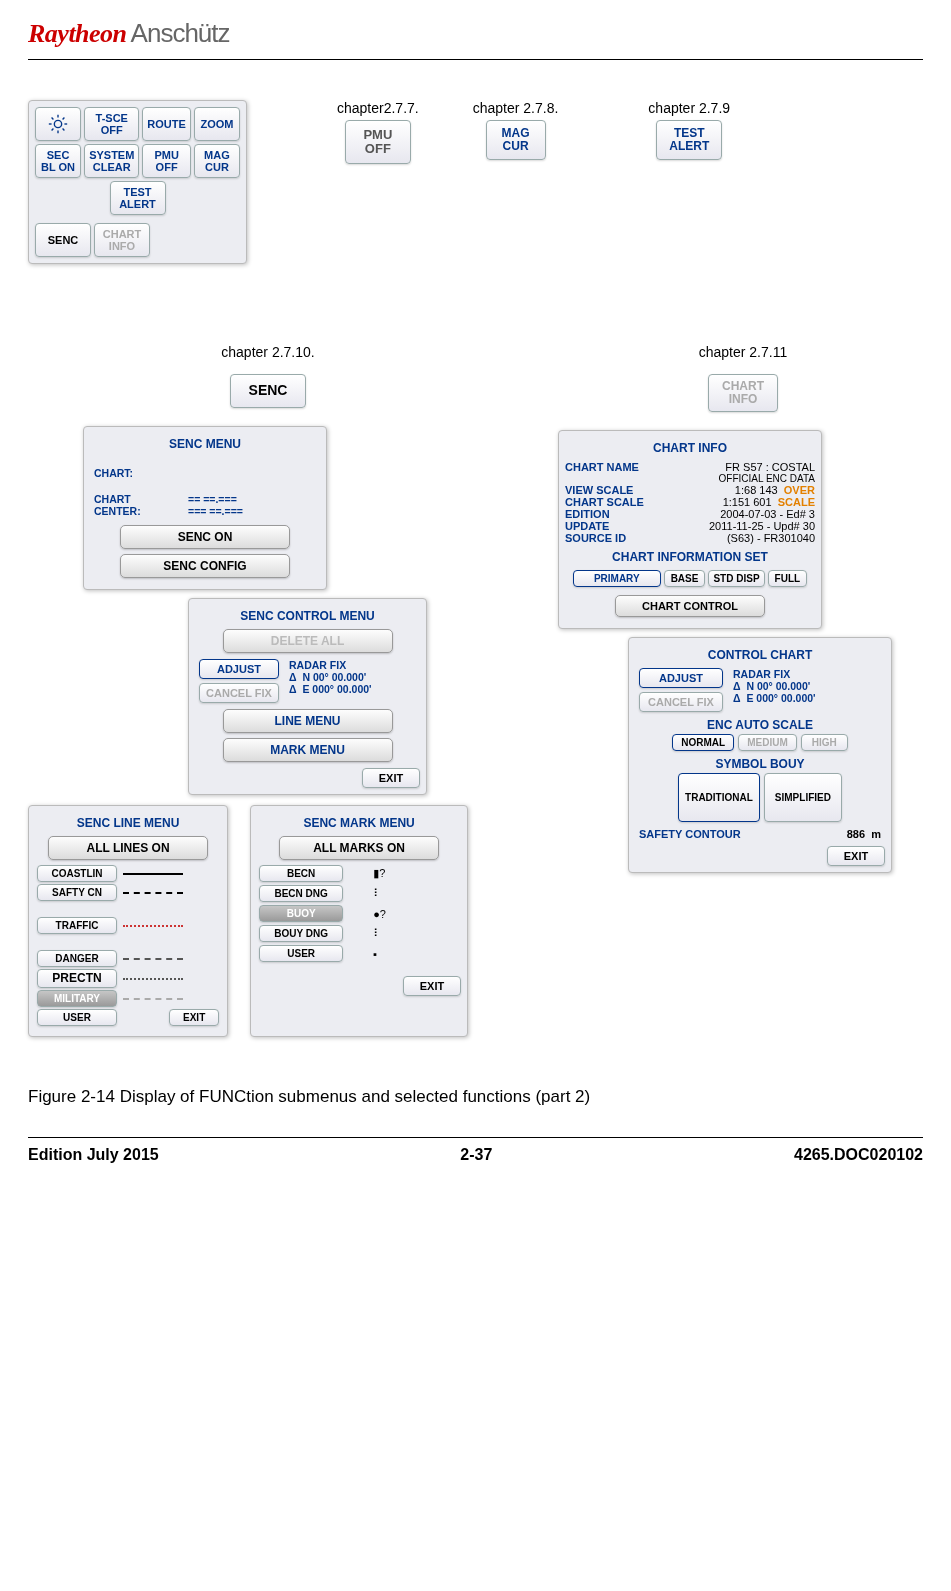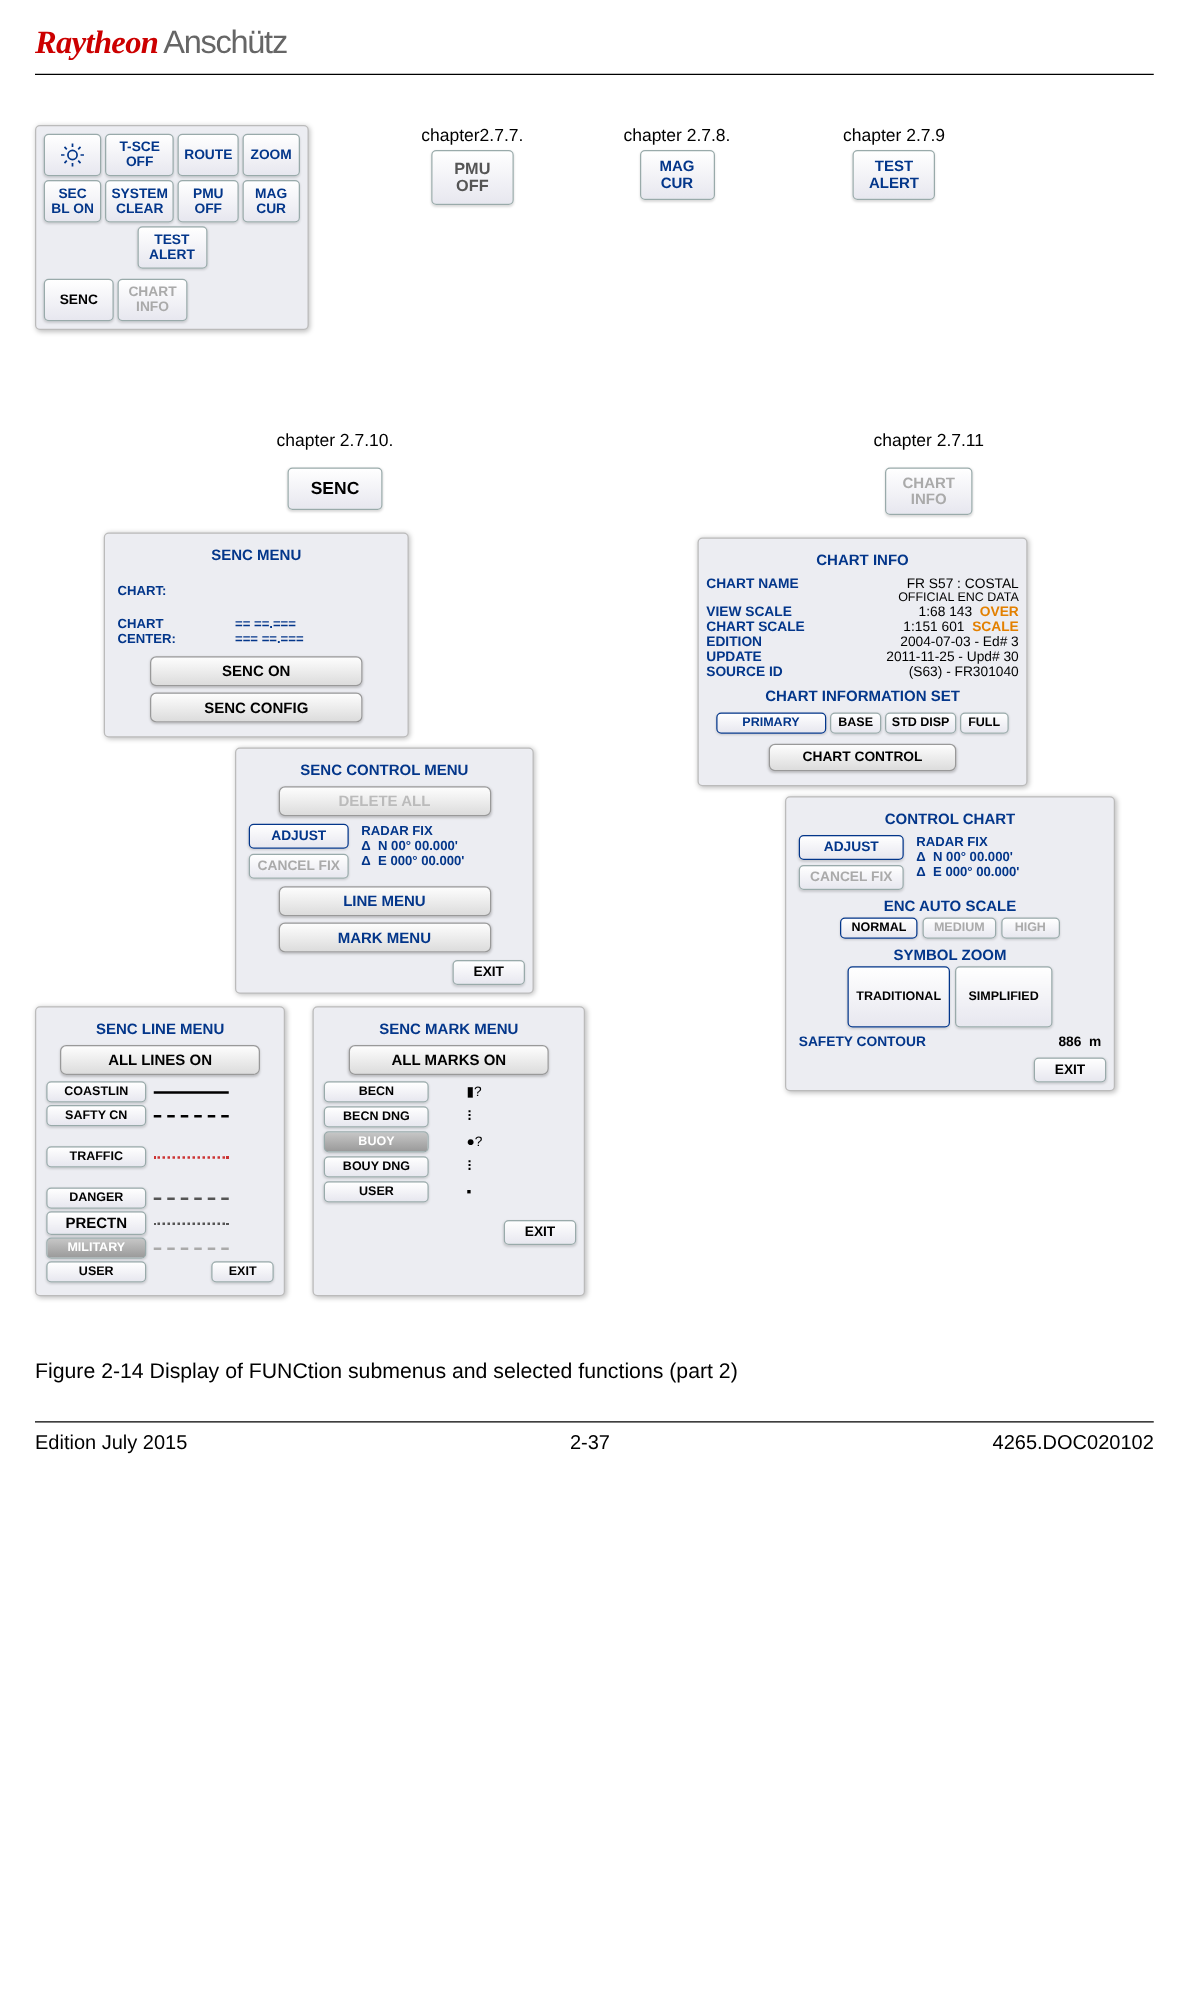--- a/index.html
+++ b/index.html
@@ -89,20 +89,21 @@
   .wide-btn.blue { color: #03368a; }
   .wide-btn.disabled { color: #bbb; }
   .value-row { display:flex; justify-content: space-between; font-size:11px; font-weight:bold; color:#03368a; }
   .footer {
     border-top: 1.5px solid #000;
     margin-top: 30px;
     padding-top: 8px;
     display: flex;
     justify-content: space-between;
     font-size: 16px;
+    font-weight: bold;
   }
   .figure-caption { font-size: 17px; margin-top: 50px; }
   .swatch { height:0; border-top-width:2px; width:60px; margin-left:6px; }
 </style>
 </head>
 <body>
 
 <div class="header">
   <div class="logo-group">
     <span class="raytheon">Raytheon</span>
@@ -143,21 +144,21 @@
     <div style="display:flex; gap:3px; margin-top:8px;">
       <div class="ui-btn" style="width:46px;height:28px;color:#000">SENC</div>
       <div class="ui-btn disabled" style="width:46px;height:28px">CHART INFO</div>
     </div>
   </div>
 
   <div class="col" style="margin-left:60px">
     <div class="chapter-label">chapter2.7.7.</div>
     <div class="ui-btn" style="width:56px;height:38px;font-size:13px;color:#555">PMU OFF</div>
   </div>
-  <div class="col" style="margin-left:50px">
+  <div class="col" style="margin-left:24px">
     <div class="chapter-label">chapter 2.7.8.</div>
     <div class="ui-btn" style="width:50px;height:34px;font-size:12px">MAG CUR</div>
   </div>
   <div class="col" style="margin-left:60px">
     <div class="chapter-label">chapter 2.7.9</div>
     <div class="ui-btn" style="width:56px;height:34px;font-size:12px">TEST ALERT</div>
   </div>
 </div>
 
 <div class="row2">
@@ -332,21 +333,21 @@
           <div class="small"><span>Δ&nbsp;&nbsp;</span><span>N 00° 00.000'</span></div>
           <div class="small"><span>Δ&nbsp;&nbsp;</span><span>E 000° 00.000'</span></div>
         </div>
       </div>
       <div class="panel-title" style="margin:6px 0 2px">ENC AUTO SCALE</div>
       <div style="display:flex; gap:4px; justify-content:center;">
         <div class="ui-btn sel" style="padding:2px 8px;font-size:10px;color:#000">NORMAL</div>
         <div class="ui-btn disabled" style="padding:2px 8px;font-size:10px">MEDIUM</div>
         <div class="ui-btn disabled" style="padding:2px 10px;font-size:10px">HIGH</div>
       </div>
-      <div class="panel-title" style="margin:6px 0 2px">SYMBOL ZOOM</div>
+      <div class="panel-title" style="margin:6px 0 2px">SYMBOL BOUY</div>
       <div style="display:flex; gap:4px; justify-content:center;">
         <div class="ui-btn sel" style="padding:2px 6px;font-size:10px;color:#000">TRADITIONAL</div>
         <div class="ui-btn" style="padding:18px 10px;font-size:10px;color:#000">SIMPLIFIED</div>
       </div>
       <div class="value-row" style="margin:6px 4px 2px">
         <span>SAFETY CONTOUR</span>
         <span><span style="color:#000">886</span>&nbsp;&nbsp;<span style="color:#000">m</span></span>
       </div>
       <div style="text-align:right; margin-top:6px;">
         <div class="ui-btn" style="width:50px;padding:3px;color:#000">EXIT</div>

